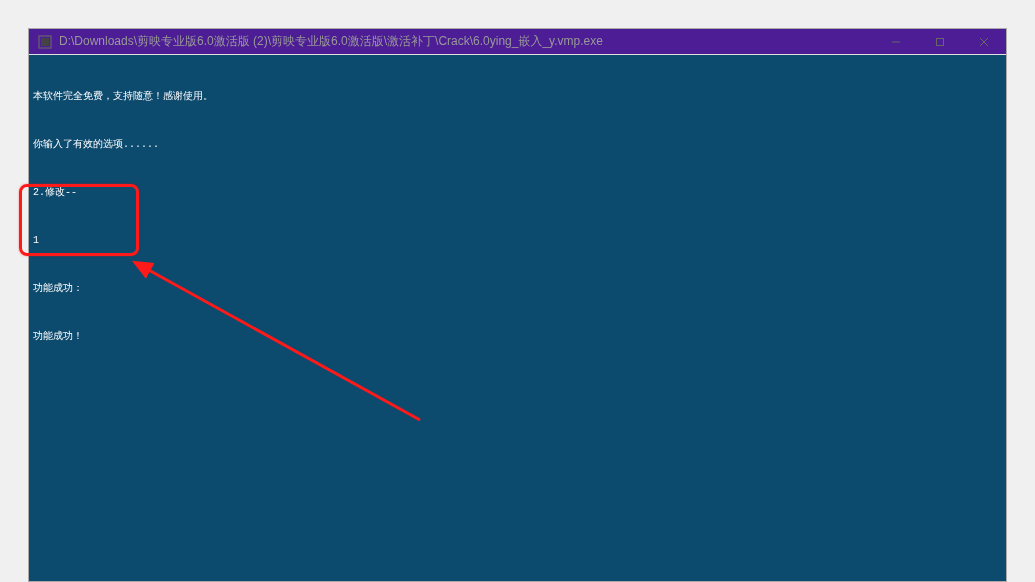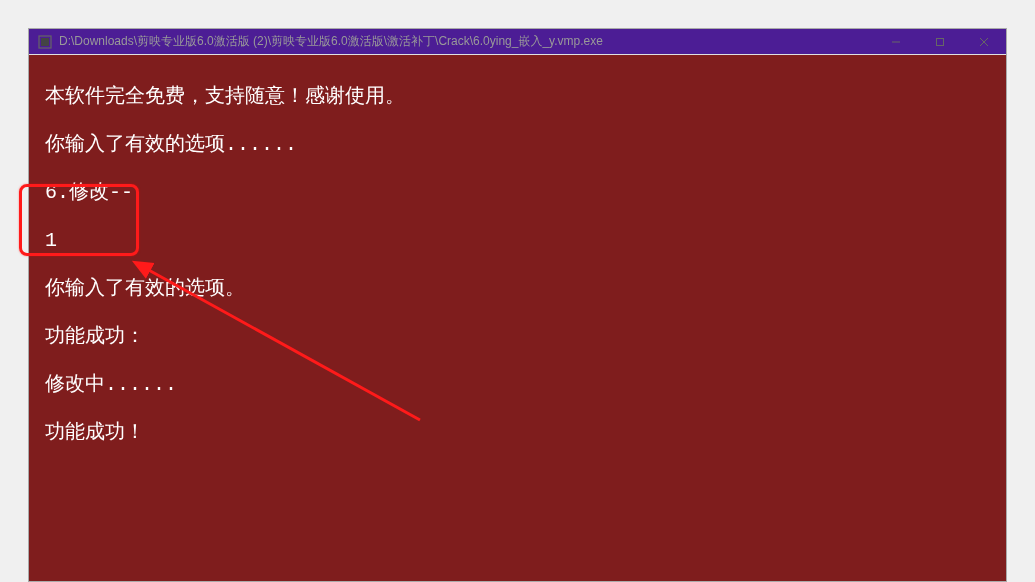--- a/index.html
+++ b/index.html
@@ -55,26 +55,26 @@
       width: 44px;
       height: 26px;
       display: flex;
       align-items: center;
       justify-content: center;
       color: #666;
       cursor: pointer;
     }
     .console-area {
       flex: 1;
-      background: #7f1d1d;
+      background: #0c4a6e;
       color: #fff;
       font-family: "NSimSun", "SimSun", "Courier New", monospace;
-      font-size: 20px;
+      font-size: 10px;
       line-height: 16px;
-      padding: 2px 16px;
+      padding: 2px 4px;
       white-space: pre;
       overflow: hidden;
       position: relative;
     }
     .console-line { display: block; }
     .highlight-box {
       position: absolute;
       border: 3px solid #ff1a1a;
       border-radius: 8px;
       pointer-events: none;
@@ -112,25 +112,23 @@
         <svg width="10" height="10" viewBox="0 0 10 10">
             <line x1="1" y1="1" x2="9" y2="9" stroke="#666" stroke-width="1"></line>
             <line x1="9" y1="1" x2="1" y2="9" stroke="#666" stroke-width="1"></line>
           </svg>
       </div>
     </div>
   </div>
   <div class="console-area">
     <span class="console-line">本软件完全免费，支持随意！感谢使用。</span>
     <span class="console-line">你输入了有效的选项......</span>
-    <span class="console-line">6.修改--</span>
+    <span class="console-line">2.修改--</span>
     <span class="console-line">1</span>
-    <span class="console-line">你输入了有效的选项。</span>
     <span class="console-line">功能成功：</span>
-    <span class="console-line">修改中......</span>
     <span class="console-line">功能成功！</span>
     
   </div>
 </div>
 
 <div class="highlight-box" id="hl" style="top: 184px; left: 19px; width: 120px; height: 72px;"></div>
 
 <svg class="arrow-svg" id="arrow" width="1035" height="582" style="top:0;left:0;">
   <defs>
     <marker id="arrowhead" markerWidth="8" markerHeight="8" refX="2" refY="3" orient="auto">

